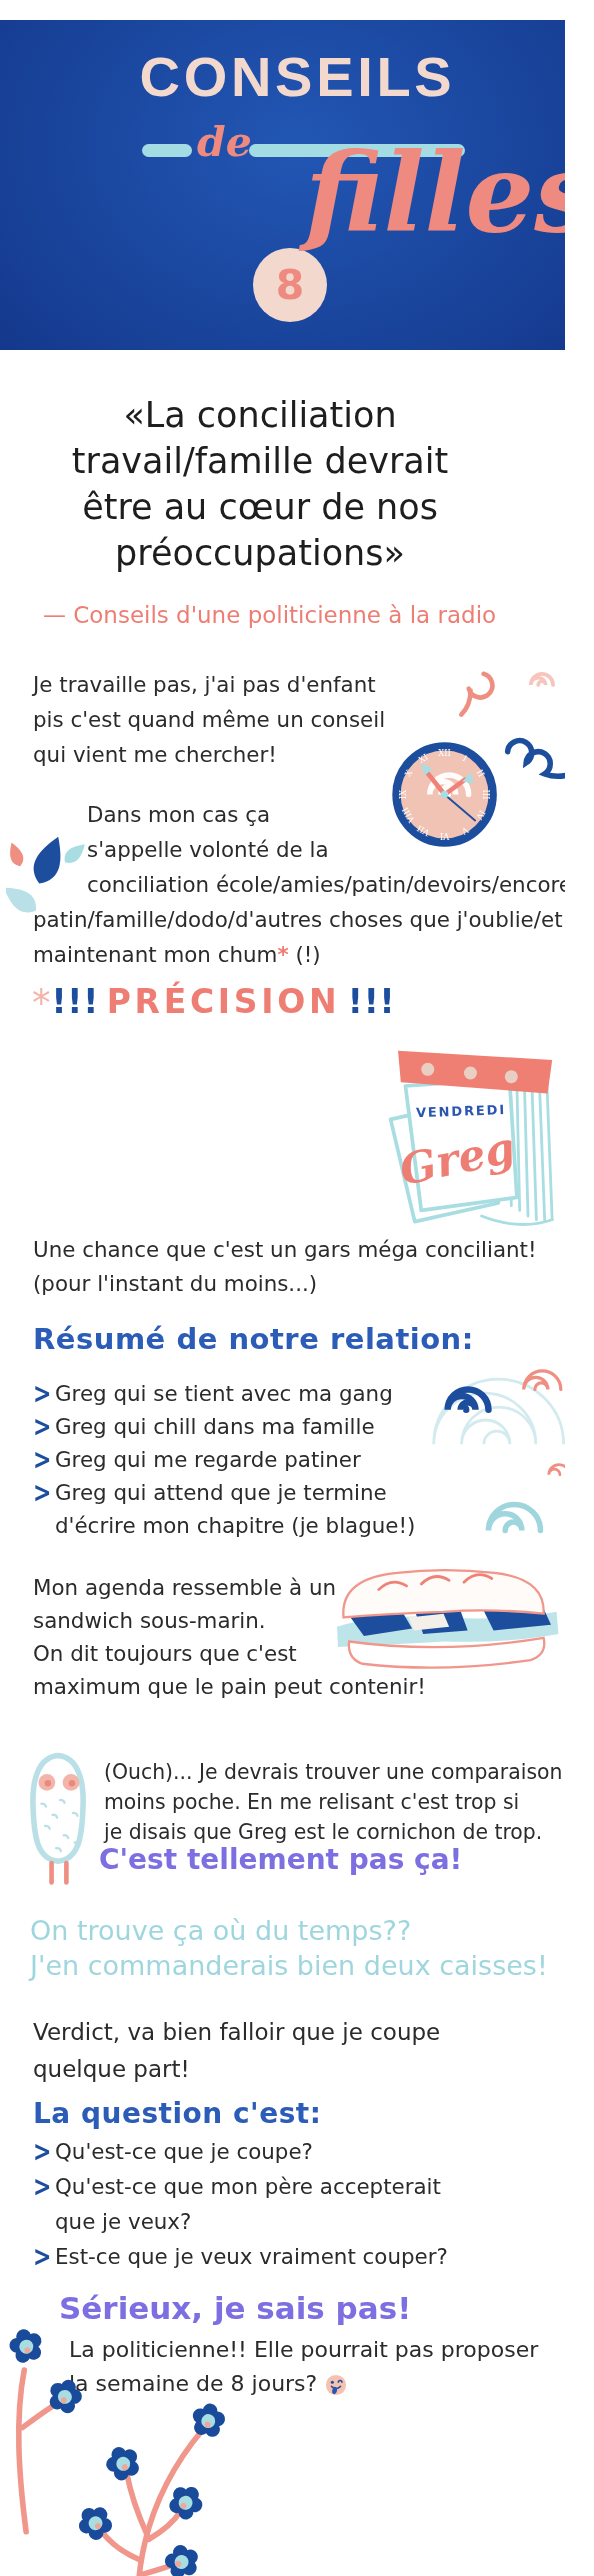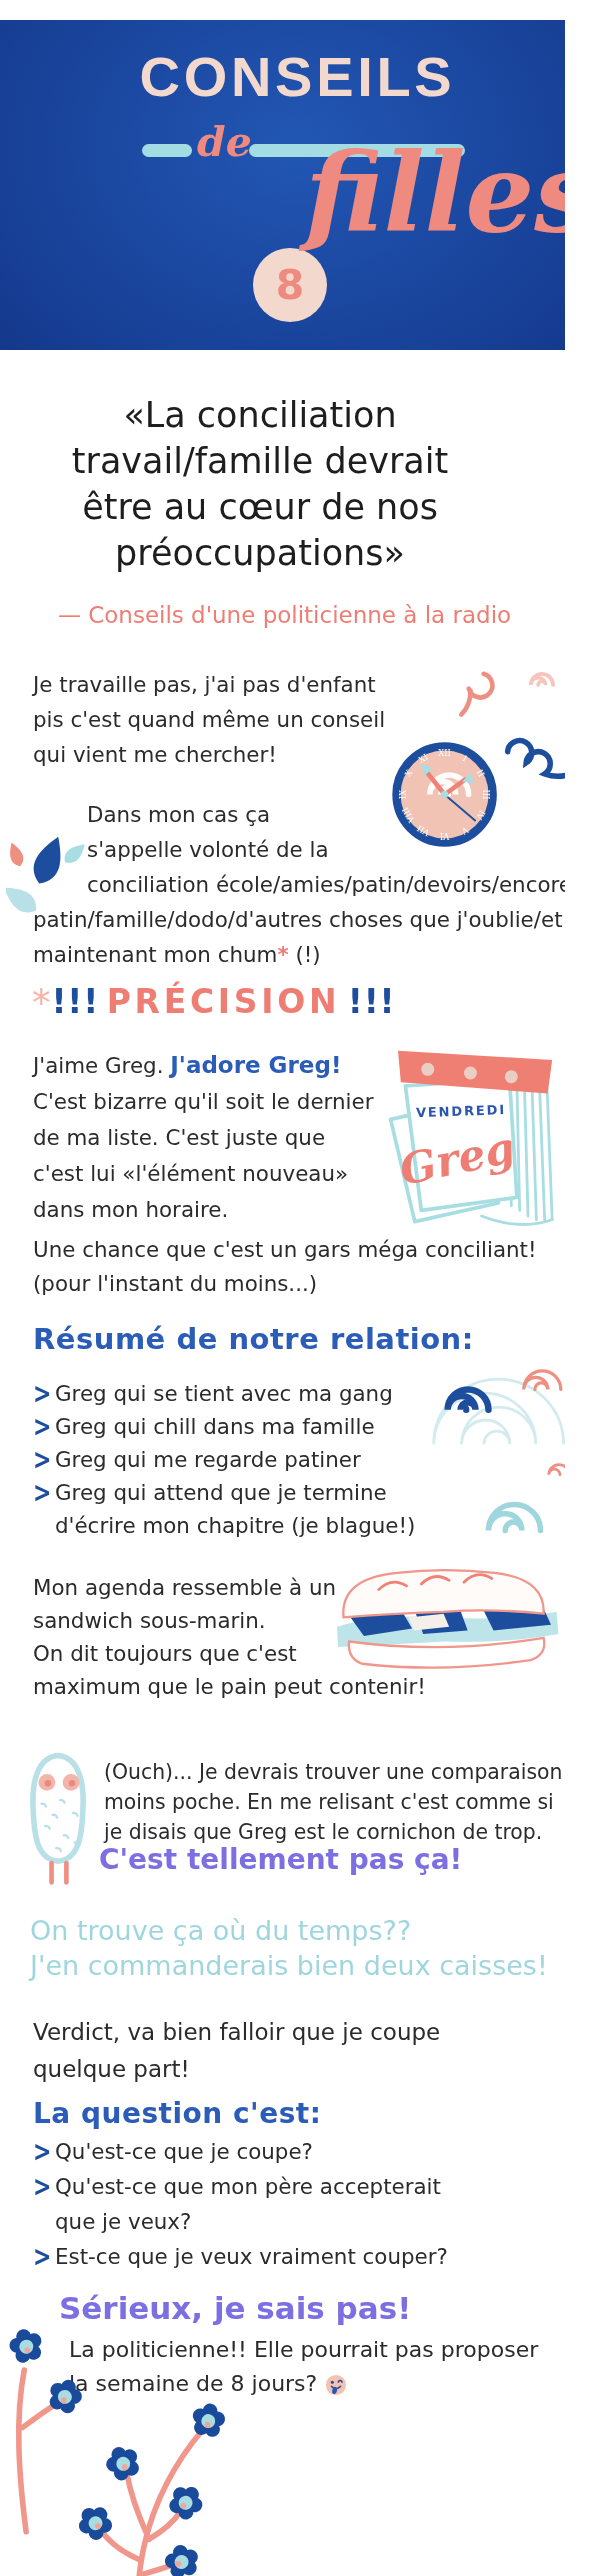--- a/index.html
+++ b/index.html
@@ -20,21 +20,21 @@
   .script{font-family:"DejaVu Serif", serif;font-style:italic;font-weight:bold;}
   .logo-de{position:absolute;left:197px;top:98px;font-size:41px;color:#ef8a80;}
   .episode-circle{position:absolute;left:253px;top:228px;width:74px;height:74px;border-radius:50%;
     background:#f3d9cd;display:flex;align-items:center;justify-content:center;z-index:1;}
   .episode-num{color:#ef8a80;font-size:41px;font-weight:bold;}
   .logo-script{position:absolute;top:119px;left:0;width:100%;text-align:right;
     font-size:108px;line-height:1.0;color:#ef8a80;z-index:2;}
 
   
   .quote{top:372px;left:0;width:520px;text-align:center;font-size:35px;line-height:46px;color:#1e1e1e;}
-  .attribution{top:582px;left:0;width:539px;text-align:center;font-size:23px;color:#ee7d73;padding-left:15px;}
+  .attribution{top:582px;left:0;width:539px;text-align:center;font-size:23px;color:#ee7d73;}
 
   
   .hw{font-size:21.4px;line-height:35px;color:#2b2b2b;}
   .intro{top:647px;left:33px;}
   .conciliation{top:777px;left:33px;}
   .ind{margin-left:54px;}
   .star{color:#ee7d73;font-weight:bold;}
 
   .precision{top:962px;left:32px;font-size:33px;letter-spacing:0.9px;white-space:nowrap;}
   .precision .bang{color:#1d4e9e;font-weight:bold;}
@@ -144,27 +144,20 @@
     <div class="line ind">s'appelle volonté de la</div>
     <div class="line ind">conciliation école/amies/patin/devoirs/encore</div>
     <div class="line">patin/famille/dodo/d'autres choses que j'oublie/et</div>
     <div class="line"><span>maintenant mon chum</span><span class="star">*</span><span> (!)</span></div>
   </section>
 
   <h2 class="abs precision" style="margin:0;font-weight:normal;">
     <span class="pstar">*</span><span class="bang">!!!</span><span class="word">PRÉCISION</span><span class="bang">!!!</span>
   </h2>
 
-  <section class="abs hw greg">
-    <div class="line"><span>J'aime Greg. </span><span class="blue-strong">J'adore Greg!</span></div>
-    <div class="line">C'est bizarre qu'il soit le dernier</div>
-    <div class="line">de ma liste. C'est juste que</div>
-    <div class="line">c'est lui «l'élément nouveau»</div>
-    <div class="line">dans mon horaire.</div>
-  </section>
 
   <svg class="abs" style="left:370px;top:1014px" width="200" height="195" viewBox="0 0 215 210">
     <g stroke="#a8dde2" stroke-width="3" fill="none" stroke-linecap="round">
       <path d="M150,58 L152,185"></path>
         <path d="M158,54 L161,190"></path>
         <path d="M166,50 L170,196"></path>
       <path d="M174,48 L179,200"></path>
         <path d="M182,46 L188,202"></path>
         <path d="M190,45 L196,200"></path>
       <path d="M120,196 Q160,212 196,200"></path>
@@ -250,21 +243,21 @@
         <path d="M60,100 a4,4 0 0 1 5,3"></path>
       <path d="M36,70 a4,4 0 0 1 5,3"></path>
         <path d="M40,106 a4,4 0 0 1 5,3"></path>
     </g>
     <line x1="35" y1="122" x2="35" y2="143" stroke="#ef8f82" stroke-width="5" stroke-linecap="round"></line>
     <line x1="51" y1="122" x2="51" y2="143" stroke="#ef8f82" stroke-width="5" stroke-linecap="round"></line>
   </svg>
 
   <section class="abs ouch">
     <div class="line">(Ouch)... Je devrais trouver une comparaison</div>
-    <div class="line">moins poche. En me relisant c'est comme si</div>
+    <div class="line">moins poche. En me relisant c'est trop si</div>
     <div class="line">je disais que Greg est le cornichon de trop.</div>
   </section>
   <div class="abs ouch-highlight">C'est tellement pas ça!</div>
 
   <section class="abs time">
     <div class="line">On trouve ça où du temps??</div>
     <div class="line">J'en commanderais bien deux caisses!</div>
   </section>
 
   <section class="abs verdict">

